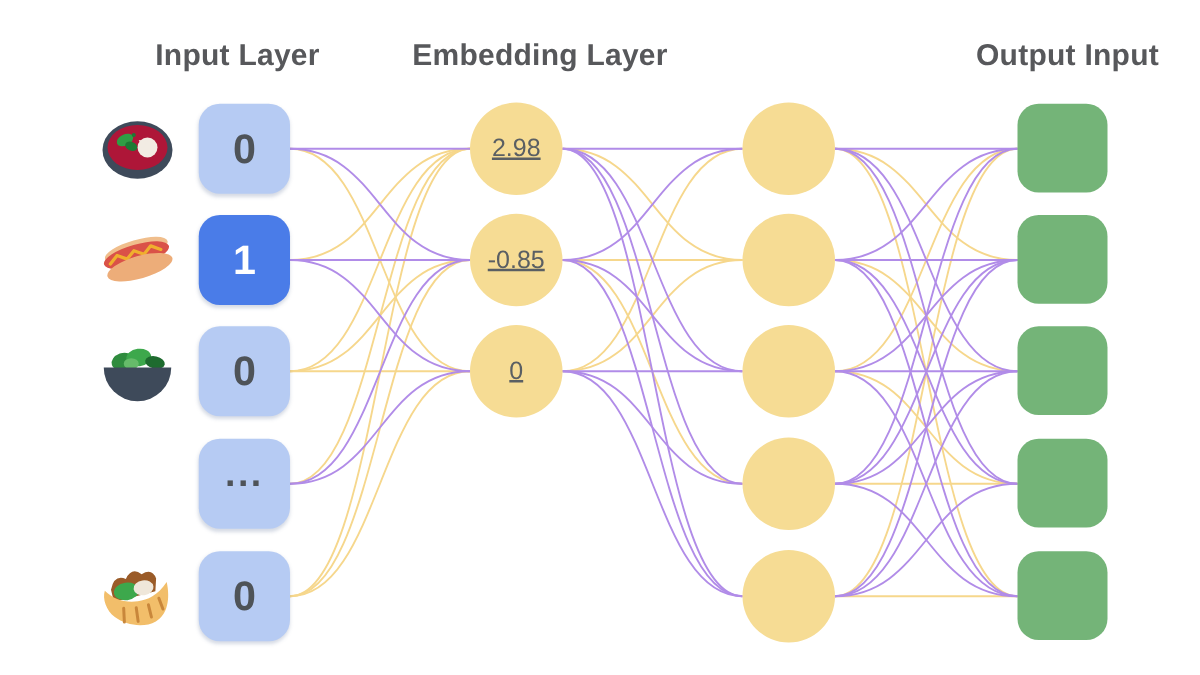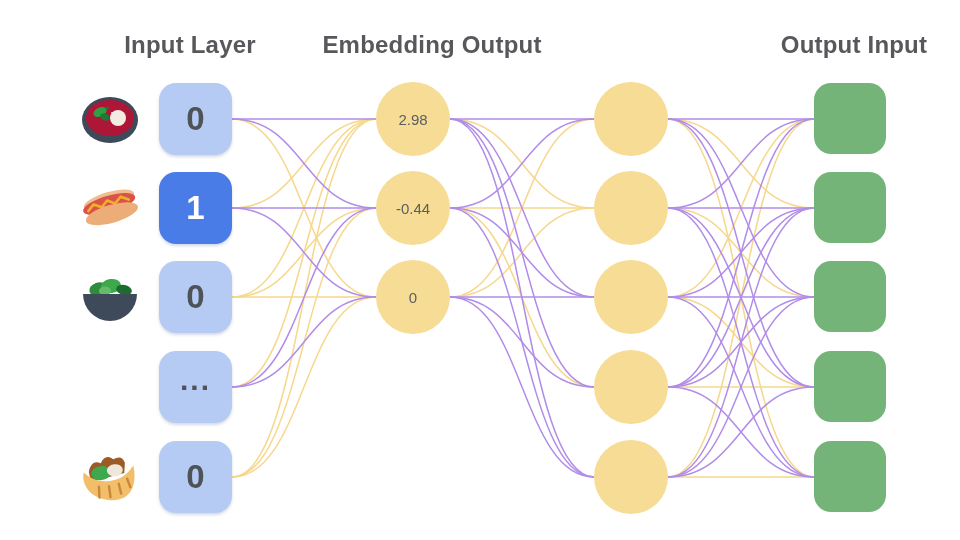--- a/index.html
+++ b/index.html
@@ -8,21 +8,21 @@
   svg.edges{position:absolute;left:0;top:0;width:960px;height:540px;}
   .layer-title{position:absolute;top:31px;transform:translateX(-50%);font-size:24px;font-weight:bold;
     color:var(--title-text,#57585B);white-space:nowrap;letter-spacing:.2px;}
   .in-sq{position:absolute;width:73px;height:72px;border-radius:17px;background:var(--input-node,#B6CBF3);
     display:flex;align-items:center;justify-content:center;font-size:33px;font-weight:bold;
     color:var(--value-text,#4E5358);box-shadow:0 2px 3px rgba(90,110,150,.25);}
   .in-sq.active{background:var(--input-node-active,#4A7CE8);color:#ffffff;}
   .in-sq.dots{font-size:30px;letter-spacing:2px;}
   .in-sq.dots span{transform:translateY(-7px);display:inline-block;}
   .node-circle{position:absolute;width:74px;height:74px;border-radius:50%;background:var(--hidden-node,#F6DC94);
-    display:flex;align-items:center;justify-content:center;font-size:15px;color:#5A5F63;}
+    display:flex;align-items:center;justify-content:center;font-size:20px;color:#5A5F63;text-decoration:underline;}
   .out-sq{position:absolute;width:72px;height:71px;border-radius:17px;background:var(--output-node,#74B478);}
   .emoji{position:absolute;width:64px;height:64px;}
   .emoji svg{width:100%;height:100%;}
 </style>
 </head>
 <body>
 
 <div id="canvas">
 
   <svg class="edges" id="edge-svg">
@@ -77,21 +77,21 @@
       <path d="M668 387 C741 387 741 119 814 119" fill="none" stroke="#B18CE8" stroke-width="1.5"></path>
       <path d="M668 387 C741 387 741 208 814 208" fill="none" stroke="#B18CE8" stroke-width="1.5"></path>
       <path d="M668 387 C741 387 741 297 814 297" fill="none" stroke="#B18CE8" stroke-width="1.5"></path>
       <path d="M668 387 C741 387 741 477 814 477" fill="none" stroke="#B18CE8" stroke-width="1.5"></path>
       <path d="M668 477 C741 477 741 208 814 208" fill="none" stroke="#B18CE8" stroke-width="1.5"></path>
       <path d="M668 477 C741 477 741 297 814 297" fill="none" stroke="#B18CE8" stroke-width="1.5"></path>
       <path d="M668 477 C741 477 741 387 814 387" fill="none" stroke="#B18CE8" stroke-width="1.5"></path>
     </svg>
 
   <div class="layer-title" style="left:190px">Input Layer</div>
-  <div class="layer-title" style="left:432px">Embedding Output</div>
+  <div class="layer-title" style="left:432px">Embedding Layer</div>
   <div class="layer-title" style="left:854px">Output Input</div>
 
   <div class="emoji" style="left:78px;top:87px">
     <svg viewBox="0 0 64 64">
       <ellipse cx="32" cy="33" rx="28" ry="23" fill="#3E4A5A"></ellipse>
       <ellipse cx="32" cy="31" rx="24" ry="18" fill="#AE1638"></ellipse>
       <circle cx="40" cy="31" r="8" fill="#F2ECE3"></circle>
       <path d="M33 25 l7 1 -4 6z" fill="#F2ECE3"></path>
       <ellipse cx="22" cy="25" rx="7" ry="4.5" fill="#2F9E44" transform="rotate(-25 22 25)"></ellipse>
       <ellipse cx="27" cy="30" rx="5" ry="3.5" fill="#1C7A33" transform="rotate(20 27 30)"></ellipse>
@@ -142,21 +142,21 @@
       <span>...</span>
     </div>
   <div class="in-sq" style="left:159px;top:441px">
       <span>0</span>
     </div>
 
   <div class="node-circle" style="left:376px;top:82px">
       <span>2.98</span>
     </div>
   <div class="node-circle" style="left:376px;top:171px">
-      <span>-0.44</span>
+      <span>-0.85</span>
     </div>
   <div class="node-circle" style="left:376px;top:260px">
       <span>0</span>
     </div>
 
   <div class="node-circle" style="left:594px;top:82px"></div>
   <div class="node-circle" style="left:594px;top:171px"></div>
   <div class="node-circle" style="left:594px;top:260px"></div>
   <div class="node-circle" style="left:594px;top:350px"></div>
   <div class="node-circle" style="left:594px;top:440px"></div>

